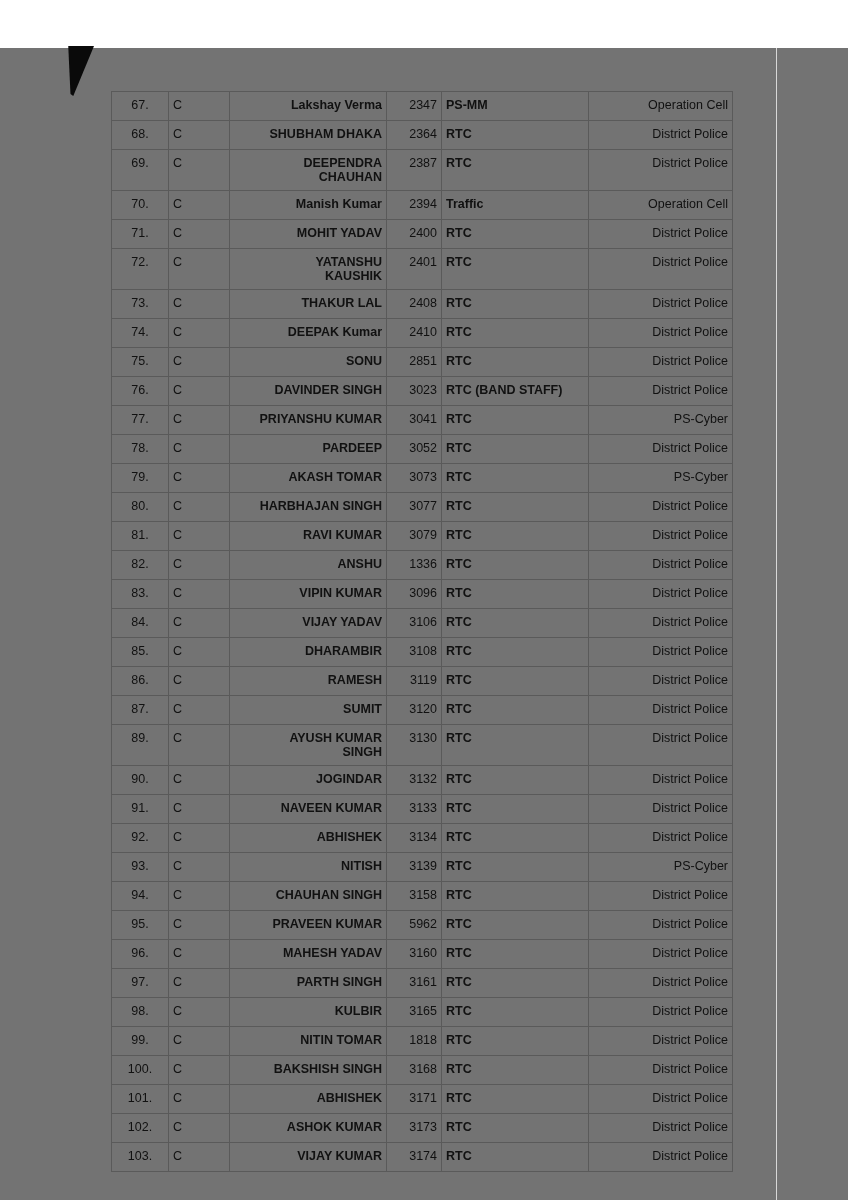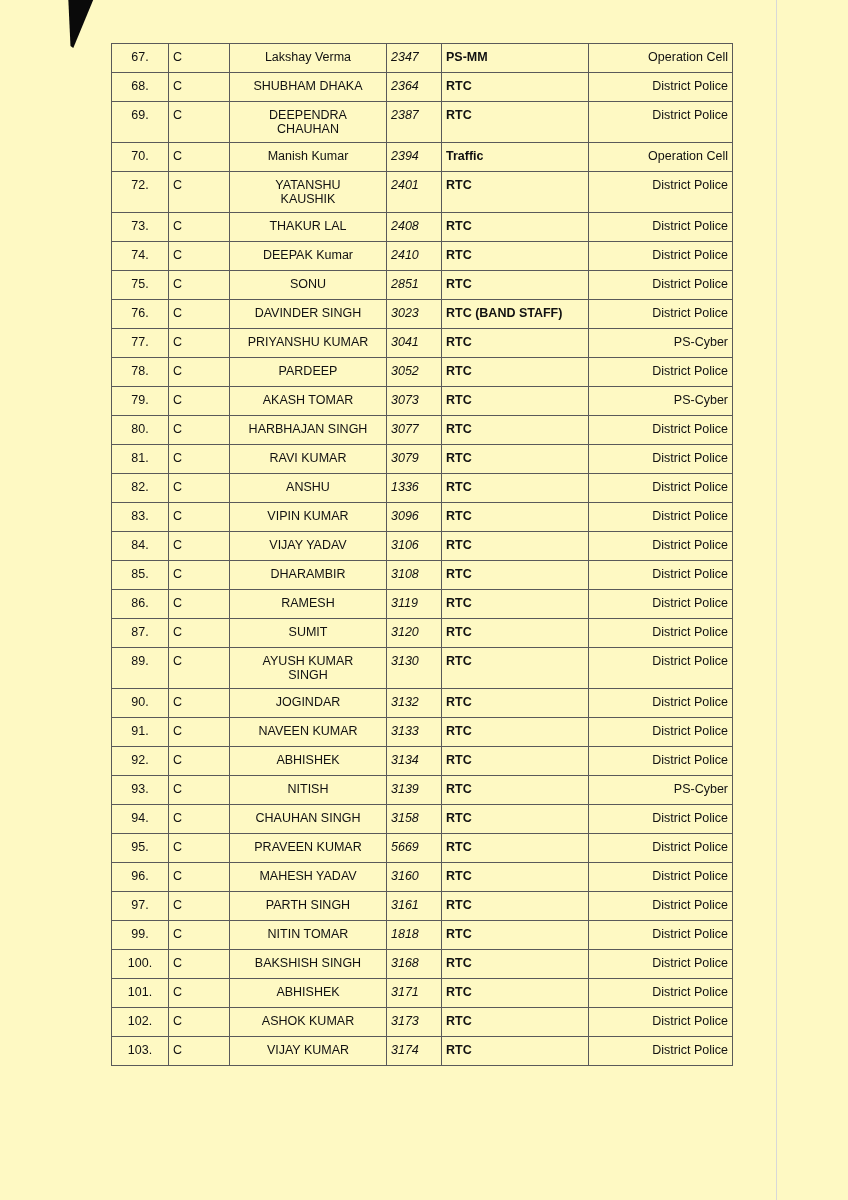--- a/index.html
+++ b/index.html
@@ -14,21 +14,22 @@
     position: relative;
     overflow: hidden;
     font-family: "Liberation Sans", sans-serif;
     color: #111111;
   }
 
   
   #scan-page {
     position: absolute;
     inset: 0;
-    background: #fef9c3;
+    background: #737373;
+    margin-top: 48px;
   }
   #page-edge-line {
     position: absolute;
     left: 776px;
     top: 0;
     width: 1px;
     height: 1200px;
     background: #d8d8d8;
   }
   #scan-corner-artifact {
@@ -72,29 +73,29 @@
     font-size: 13px;
     padding-left: 0;
     padding-right: 0;
   }
   td.cell-rank {
     text-align: left;
     padding-left: 10px;
     font-size: 13px;
   }
   td.cell-name {
-    text-align: center;
+    text-align: right;
     padding-left: 11px;
     white-space: pre-line;
+    font-weight: bold;
   }
   td.cell-belt {
-    text-align: left;
+    text-align: right;
     padding-left: 6px;
     font-size: 12.5px;
-    font-style: italic;
   }
   td.cell-posted {
     text-align: left;
     padding-left: 6px;
     font-weight: bold;
   }
   
   td.cell-unit {
     text-align: right;
     padding-left: 9px;
@@ -153,20 +154,28 @@
         </tr>
         <tr data-name="table-row">
           <td class="cell-sno" data-name="cell-serial-number">70.</td>
           <td class="cell-rank" data-name="cell-rank">C</td>
           <td class="cell-name" data-name="cell-person-name">Manish Kumar</td>
           <td class="cell-belt" data-name="cell-belt-number">2394</td>
           <td class="cell-posted" data-name="cell-present-posting">Traffic</td>
           <td class="cell-unit" data-name="cell-unit">Operation Cell</td>
         </tr>
         <tr data-name="table-row">
+          <td class="cell-sno" data-name="cell-serial-number">71.</td>
+          <td class="cell-rank" data-name="cell-rank">C</td>
+          <td class="cell-name" data-name="cell-person-name">MOHIT YADAV</td>
+          <td class="cell-belt" data-name="cell-belt-number">2400</td>
+          <td class="cell-posted" data-name="cell-present-posting">RTC</td>
+          <td class="cell-unit" data-name="cell-unit">District Police</td>
+        </tr>
+        <tr data-name="table-row">
           <td class="cell-sno" data-name="cell-serial-number">72.</td>
           <td class="cell-rank" data-name="cell-rank">C</td>
           <td class="cell-name" data-name="cell-person-name">YATANSHU
 KAUSHIK</td>
           <td class="cell-belt" data-name="cell-belt-number">2401</td>
           <td class="cell-posted" data-name="cell-present-posting">RTC</td>
           <td class="cell-unit" data-name="cell-unit">District Police</td>
         </tr>
         <tr data-name="table-row">
           <td class="cell-sno" data-name="cell-serial-number">73.</td>
@@ -334,41 +343,49 @@
           <td class="cell-rank" data-name="cell-rank">C</td>
           <td class="cell-name" data-name="cell-person-name">CHAUHAN SINGH</td>
           <td class="cell-belt" data-name="cell-belt-number">3158</td>
           <td class="cell-posted" data-name="cell-present-posting">RTC</td>
           <td class="cell-unit" data-name="cell-unit">District Police</td>
         </tr>
         <tr data-name="table-row">
           <td class="cell-sno" data-name="cell-serial-number">95.</td>
           <td class="cell-rank" data-name="cell-rank">C</td>
           <td class="cell-name" data-name="cell-person-name">PRAVEEN KUMAR</td>
-          <td class="cell-belt" data-name="cell-belt-number">5669</td>
+          <td class="cell-belt" data-name="cell-belt-number">5962</td>
           <td class="cell-posted" data-name="cell-present-posting">RTC</td>
           <td class="cell-unit" data-name="cell-unit">District Police</td>
         </tr>
         <tr data-name="table-row">
           <td class="cell-sno" data-name="cell-serial-number">96.</td>
           <td class="cell-rank" data-name="cell-rank">C</td>
           <td class="cell-name" data-name="cell-person-name">MAHESH YADAV</td>
           <td class="cell-belt" data-name="cell-belt-number">3160</td>
           <td class="cell-posted" data-name="cell-present-posting">RTC</td>
           <td class="cell-unit" data-name="cell-unit">District Police</td>
         </tr>
         <tr data-name="table-row">
           <td class="cell-sno" data-name="cell-serial-number">97.</td>
           <td class="cell-rank" data-name="cell-rank">C</td>
           <td class="cell-name" data-name="cell-person-name">PARTH SINGH</td>
           <td class="cell-belt" data-name="cell-belt-number">3161</td>
           <td class="cell-posted" data-name="cell-present-posting">RTC</td>
           <td class="cell-unit" data-name="cell-unit">District Police</td>
         </tr>
         <tr data-name="table-row">
+          <td class="cell-sno" data-name="cell-serial-number">98.</td>
+          <td class="cell-rank" data-name="cell-rank">C</td>
+          <td class="cell-name" data-name="cell-person-name">KULBIR</td>
+          <td class="cell-belt" data-name="cell-belt-number">3165</td>
+          <td class="cell-posted" data-name="cell-present-posting">RTC</td>
+          <td class="cell-unit" data-name="cell-unit">District Police</td>
+        </tr>
+        <tr data-name="table-row">
           <td class="cell-sno" data-name="cell-serial-number">99.</td>
           <td class="cell-rank" data-name="cell-rank">C</td>
           <td class="cell-name" data-name="cell-person-name">NITIN TOMAR</td>
           <td class="cell-belt" data-name="cell-belt-number">1818</td>
           <td class="cell-posted" data-name="cell-present-posting">RTC</td>
           <td class="cell-unit" data-name="cell-unit">District Police</td>
         </tr>
         <tr data-name="table-row">
           <td class="cell-sno" data-name="cell-serial-number">100.</td>
           <td class="cell-rank" data-name="cell-rank">C</td>

